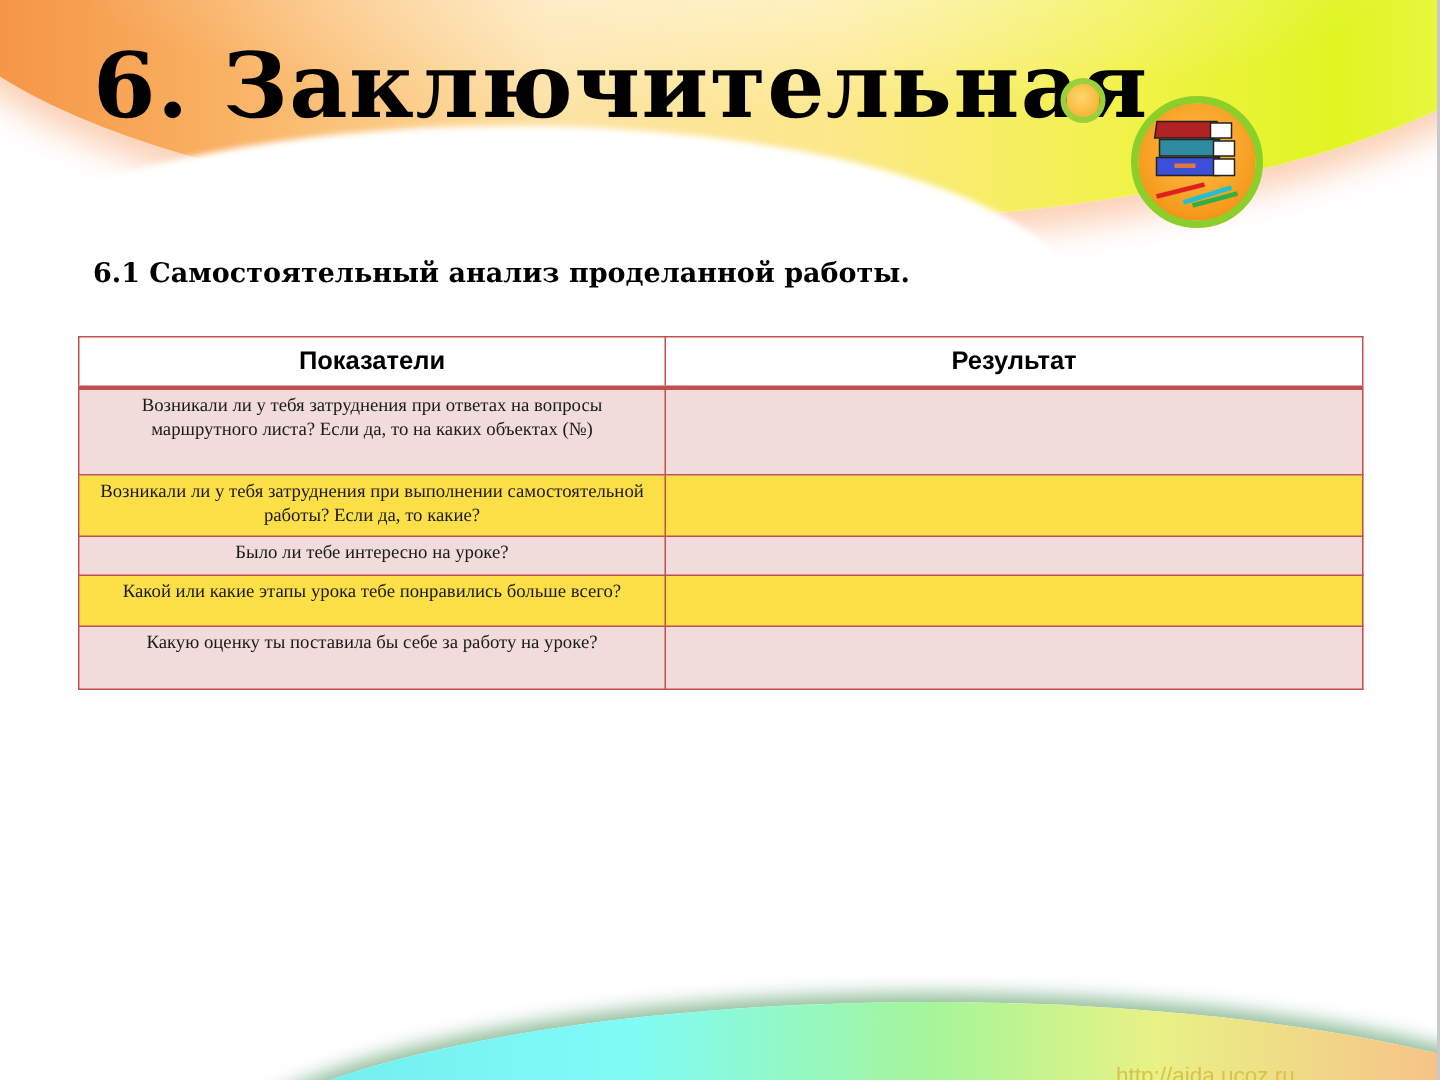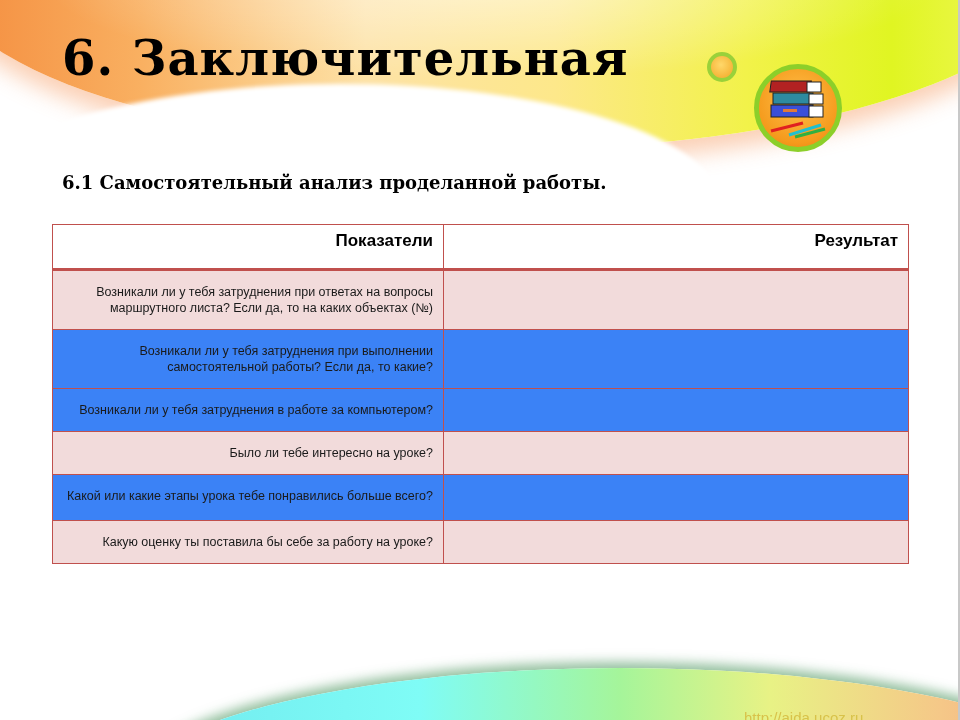--- a/index.html
+++ b/index.html
@@ -7,33 +7,33 @@
   .bg-top { position:absolute; left:-60px; top:-210px; width:1120px; height:360px; border-radius:50%;
     background: linear-gradient(90deg, #f48a3c 0%, #f9b061 18%, #fde2a6 38%, #fde88a 55%, #f2f24a 72%, #e0f522 85%, #f4f86a 100%);
     box-shadow: 0 14px 22px rgba(246,150,90,0.45); }
   .bg-top-sheen { position:absolute; left:40px; top:-120px; width:900px; height:200px; border-radius:50%;
     background: radial-gradient(ellipse at center, rgba(255,255,255,0.55) 0%, rgba(255,255,255,0) 70%); }
   .bg-top-white { position:absolute; left:-40px; top:84px; width:760px; height:240px; border-radius:50%; background:#ffffff; filter: blur(2px); }
   .bg-bottom { position:absolute; left:120px; top:668px; width:1000px; height:260px; border-radius:50% 50% 0 0;
     background: linear-gradient(90deg, #6fe8ee 0%, #7ffcf6 30%, #a5f59a 50%, #e8f285 65%, #f5c888 82%, #f8957a 100%);
     box-shadow: 0 -6px 12px rgba(60,140,80,0.55); }
   .right-edge { position:absolute; right:0; top:0; width:2px; height:720px; background:#c8c8c8; }
-  .title { position:absolute; left:62px; top:26px; font-family:"DejaVu Serif", serif; font-weight:bold; font-size:48px; line-height:64px; color:#000; letter-spacing:1px; }
+  .title { position:absolute; left:62px; top:26px; font-family:"DejaVu Serif", serif; font-weight:bold; font-size:60px; line-height:64px; color:#000; letter-spacing:1px; }
   .title .line2 { display:block; padding-left:26px; }
   .subtitle { position:absolute; left:62px; top:172px; font-family:"DejaVu Serif", serif; font-weight:bold; font-size:18px; color:#000; }
   .dot { position:absolute; left:707px; top:52px; width:30px; height:30px; border-radius:50%;
     background: radial-gradient(circle at 45% 40%, #ffd86a 0%, #f6b63a 70%); border:4px solid #9ad13a; box-sizing:border-box; }
   .books-circle { position:absolute; left:754px; top:64px; width:88px; height:88px; border-radius:50%;
     background: radial-gradient(circle at 50% 40%, #ffc04a 0%, #f59a1c 70%, #e47a10 100%); border:5px solid #8ccf2a; box-sizing:border-box; overflow:hidden; }
   table.t { position:absolute; left:52px; top:224px; width:857px; border-collapse:collapse; font-family:"Liberation Sans", sans-serif; }
-  table.t td, table.t th { border:1.5px solid #c0504d; vertical-align:top; padding:13px 10px; font-size:12.5px; line-height:16px; color:#1a1a1a; text-align:right; }
+  table.t td, table.t th { border:1.5px solid #c0504d; vertical-align:top; padding:2px 10px; font-size:12.5px; line-height:16px; color:#1a1a1a; text-align:center; }
   table.t th { font-size:17px; font-weight:bold; height:28px; line-height:28px; padding-top:2px; background:#fff; border-bottom:3px solid #c0504d; color:#000; }
-  table.t td.c1 { width:370px; }
+  table.t td.c1 { width:370px;font-family:Liberation Serif, serif; }
   table.t tr.odd td { background:#f2dbdb; }
-  table.t tr.even td { background:#3b82f6; }
+  table.t tr.even td { background:#fde047; }
   .url { position:absolute; left:744px; top:709px; font-size:15px; color:#d8c24a;text-align:center; }
 </style>
 </head>
 <body>
 
 <div class="bg-top"></div>
 <div class="bg-top-sheen"></div>
 <div class="bg-top-white"></div>
 <div class="bg-bottom"></div>
 <div class="right-edge"></div>
@@ -67,29 +67,25 @@
     <th>Результат</th>
   </tr>
   <tr class="odd" style="height:58px">
     <td class="c1">Возникали ли у тебя затруднения при ответах на вопросы маршрутного листа? Если да, то на каких объектах (№)</td>
     <td></td>
   </tr>
   <tr class="even" style="height:41px">
     <td class="c1">Возникали ли у тебя затруднения при выполнении самостоятельной работы? Если да, то какие?</td>
     <td></td>
   </tr>
-  <tr class="even" style="height:42px">
-    <td class="c1">Возникали ли у тебя затруднения в работе за компьютером?</td>
-    <td></td>
-  </tr>
   <tr class="odd" style="height:26px">
     <td class="c1">Было ли тебе интересно на уроке?</td>
     <td></td>
   </tr>
-  <tr class="even" style="height:46px">
+  <tr class="even" style="height:34px">
     <td class="c1">Какой или какие этапы урока тебе понравились больше всего?</td>
     <td></td>
   </tr>
   <tr class="odd" style="height:42px">
     <td class="c1">Какую оценку ты поставила бы себе за работу на уроке?</td>
     <td></td>
   </tr>
 </tbody>
   </table>
 

